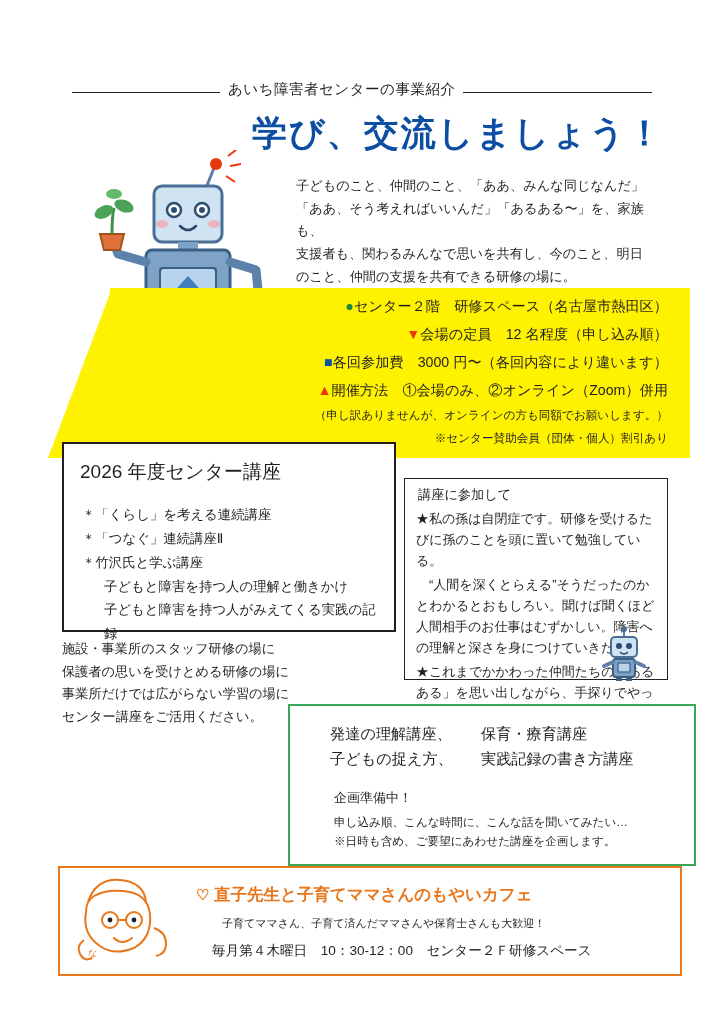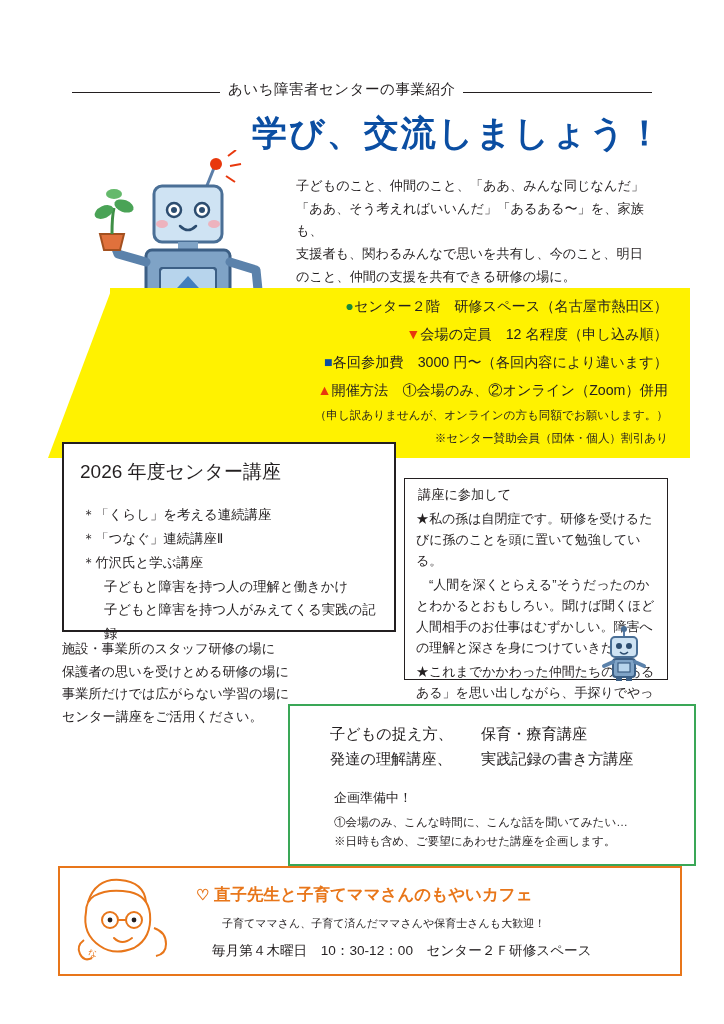--- a/index.html
+++ b/index.html
@@ -376,32 +376,32 @@
     <div>施設・事業所のスタッフ研修の場に</div>
     <div>保護者の思いを受けとめる研修の場に</div>
     <div>事業所だけでは広がらない学習の場に</div>
     <div>センター講座をご活用ください。</div>
   </div>
 
   <div class="green-box"></div>
   <div class="green-head">
     <div class="cols">
       <div>
+        <div>発達の理解講座、</div>
         <div>子どもの捉え方、</div>
-        <div>発達の理解講座、</div>
       </div>
       <div>
         <div>保育・療育講座</div>
         <div>実践記録の書き方講座</div>
       </div>
     </div>
   </div>
   <div class="green-sub">
     <div class="lead">企画準備中！</div>
-    <div class="tiny">①会場のみ、こんな時間に、こんな話を聞いてみたい…</div>
+    <div class="tiny">申し込み順、こんな時間に、こんな話を聞いてみたい…</div>
     <div class="tiny">※日時も含め、ご要望にあわせた講座を企画します。</div>
   </div>
 
   <div class="orange-box"></div>
   <svg class="face-illo" viewBox="0 0 104 100" xmlns="http://www.w3.org/2000/svg">
     <path d="M18 34 q8 -24 32 -22 q24 2 26 22" fill="none" stroke="#e8761a" stroke-width="2"></path>
     <path d="M16 44 q-4 22 14 34 q14 10 34 2 q18 -10 16 -34 q-2 -18 -20 -22 q-22 -4 -36 4 q-8 5 -8 16 z" fill="#ffffff" stroke="#e8761a" stroke-width="2"></path>
     <circle cx="40" cy="52" r="8" fill="none" stroke="#e8761a" stroke-width="2"></circle>
     <circle cx="64" cy="52" r="8" fill="none" stroke="#e8761a" stroke-width="2"></circle>
     <line x1="48" y1="52" x2="56" y2="52" stroke="#e8761a" stroke-width="2"></line>

